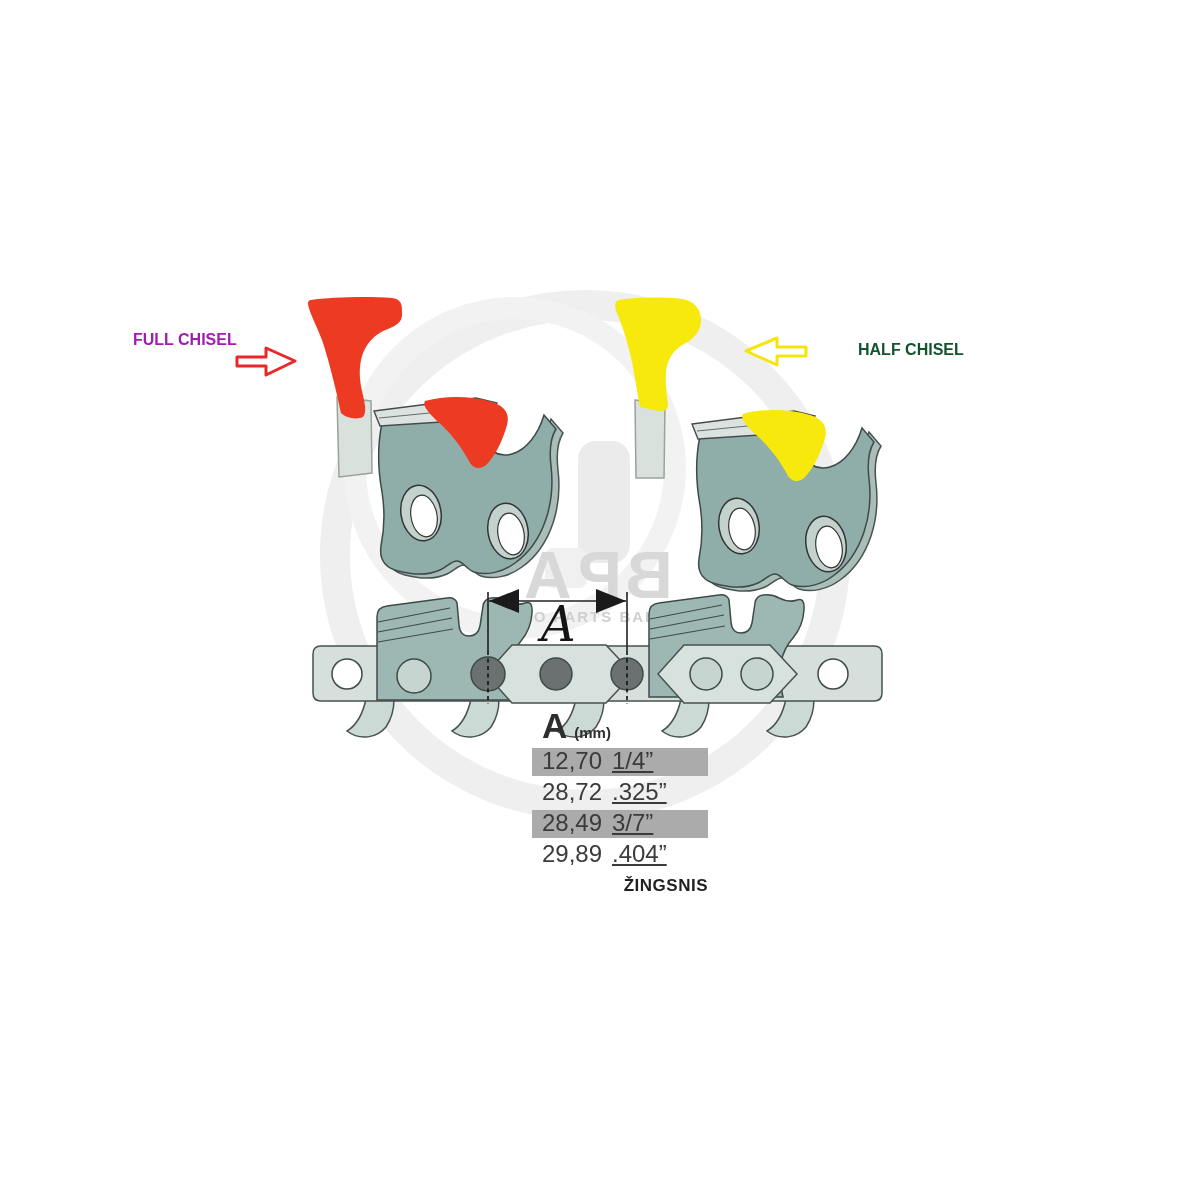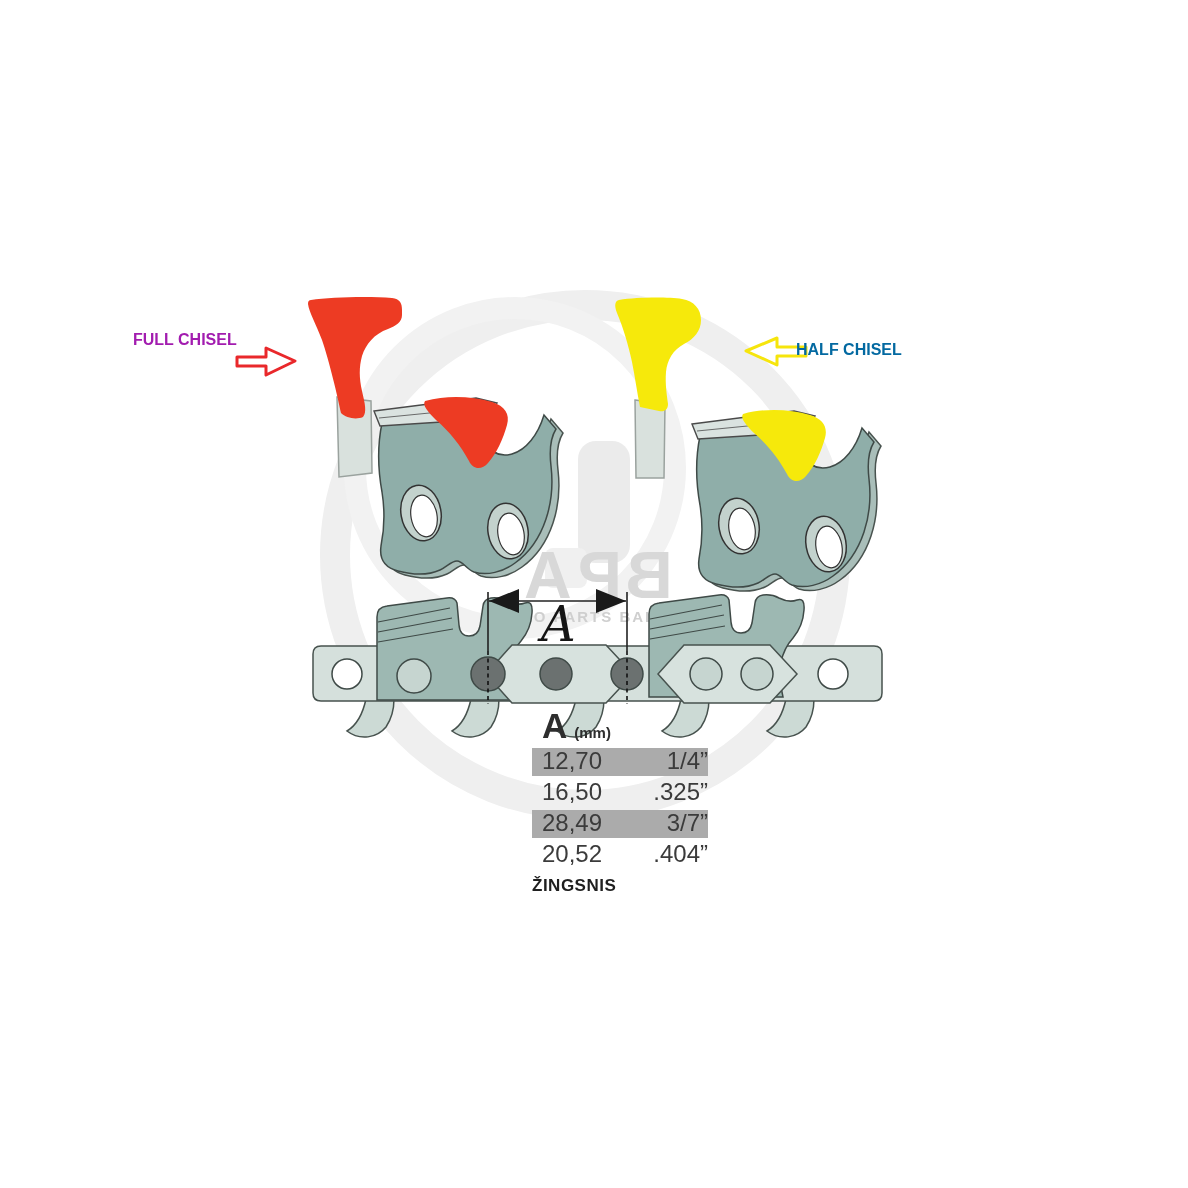--- a/index.html
+++ b/index.html
@@ -8,34 +8,34 @@
   svg{position:absolute;left:0;top:0;}
   
   .wm-logo{position:absolute;left:524px;top:542px;font-weight:bold;font-size:66px;
            color:#D8D8D8;letter-spacing:3px;line-height:1;}
   .wm-logo .mir{display:inline-block;transform:scaleX(-1);}
   .wm-sub{position:absolute;left:455px;top:608px;width:280px;text-align:center;
           font-weight:bold;font-size:15px;letter-spacing:2px;color:#CFCFCF;}
   
   .lbl{position:absolute;font-weight:bold;font-size:16px;white-space:nowrap;}
   .lbl.full{left:133px;top:331px;color:#a21caf;}
-  .lbl.half{left:796px;top:341px;color:#0369a1;}
+  .lbl.half{left:858px;top:341px;color:#14532d;}
   
   .dimA{position:absolute;left:541px;top:600px;font-family:"DejaVu Serif",serif;
         font-style:italic;font-size:48px;color:#141414;line-height:1;}
   
   .ptable{position:absolute;left:532px;top:708px;width:176px;color:#3B3B3B;}
   .phead{display:flex;align-items:baseline;gap:7px;margin-left:10px;margin-bottom:5px;}
   .phead .bigA{font-size:35px;font-weight:bold;color:#2E2E2E;line-height:1;}
   .phead .unit{font-size:15px;font-weight:bold;color:#2E2E2E;}
   .prow{display:flex;height:28px;line-height:26px;font-size:24px;margin-bottom:3px;}
   .prow.hl{background:#ABABAB;}
   .pmm{margin-left:10px;width:70px;}
-  .pin{flex:1;text-align:right;}
-  .pcap{margin-top:7px;text-align:left;font-size:17px;font-weight:bold;
+  .pin{flex:1;text-align:left;text-decoration:underline;}
+  .pcap{margin-top:7px;text-align:right;font-size:17px;font-weight:bold;
         letter-spacing:0.5px;color:#1F1F1F;}
 </style>
 </head>
 <body>
 
 <div class="stage">
 
   <svg width="1188" height="1188" viewBox="0 0 1188 1188">
     <circle cx="585" cy="555" r="250" fill="none" stroke="#EFEFEF" stroke-width="30"></circle>
     <circle cx="515" cy="468" r="160" fill="none" stroke="#F2F2F2" stroke-width="22"></circle>
@@ -160,27 +160,27 @@
   <div class="ptable">
     <div class="phead">
       <span class="bigA">A</span>
       <span class="unit">(mm)</span>
     </div>
     <div class="prow hl">
       <span class="pmm">12,70</span>
       <span class="pin">1/4”</span>
     </div>
     <div class="prow">
-      <span class="pmm">16,50</span>
+      <span class="pmm">28,72</span>
       <span class="pin">.325”</span>
     </div>
     <div class="prow hl">
       <span class="pmm">28,49</span>
       <span class="pin">3/7”</span>
     </div>
     <div class="prow">
-      <span class="pmm">20,52</span>
+      <span class="pmm">29,89</span>
       <span class="pin">.404”</span>
     </div>
     <div class="pcap">ŽINGSNIS</div>
   </div>
 
 </div>
 
 </body></html>

